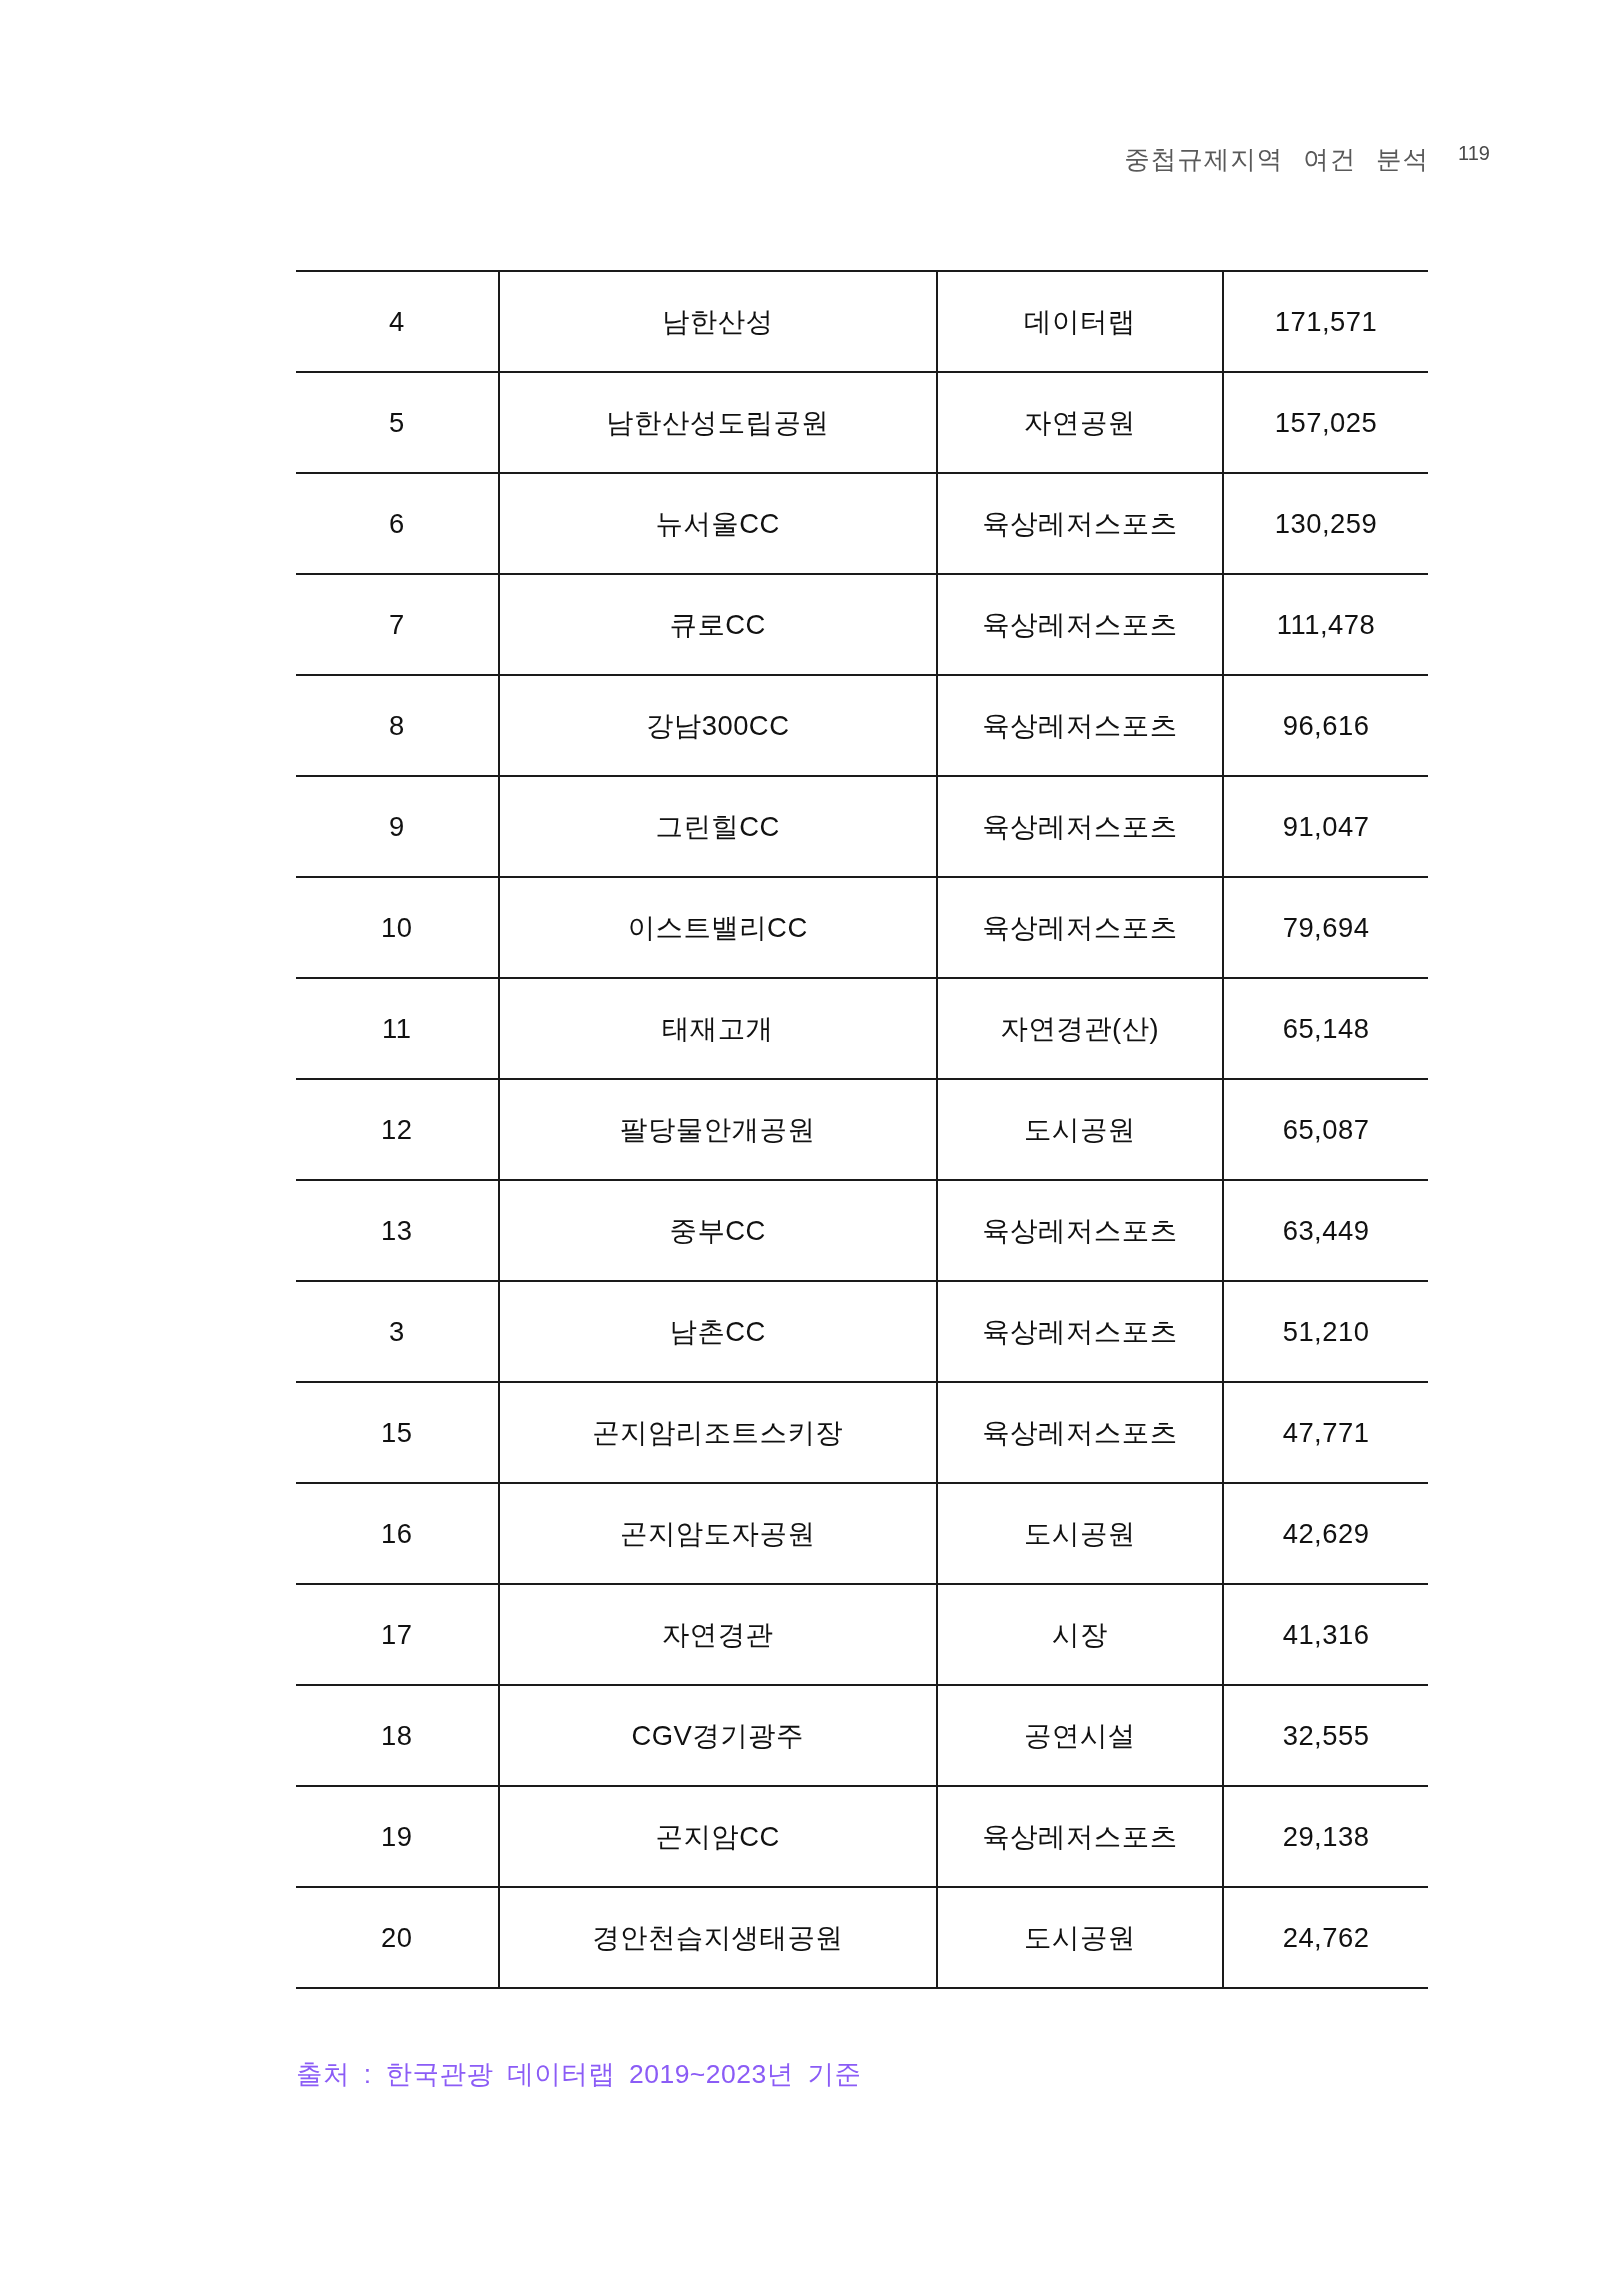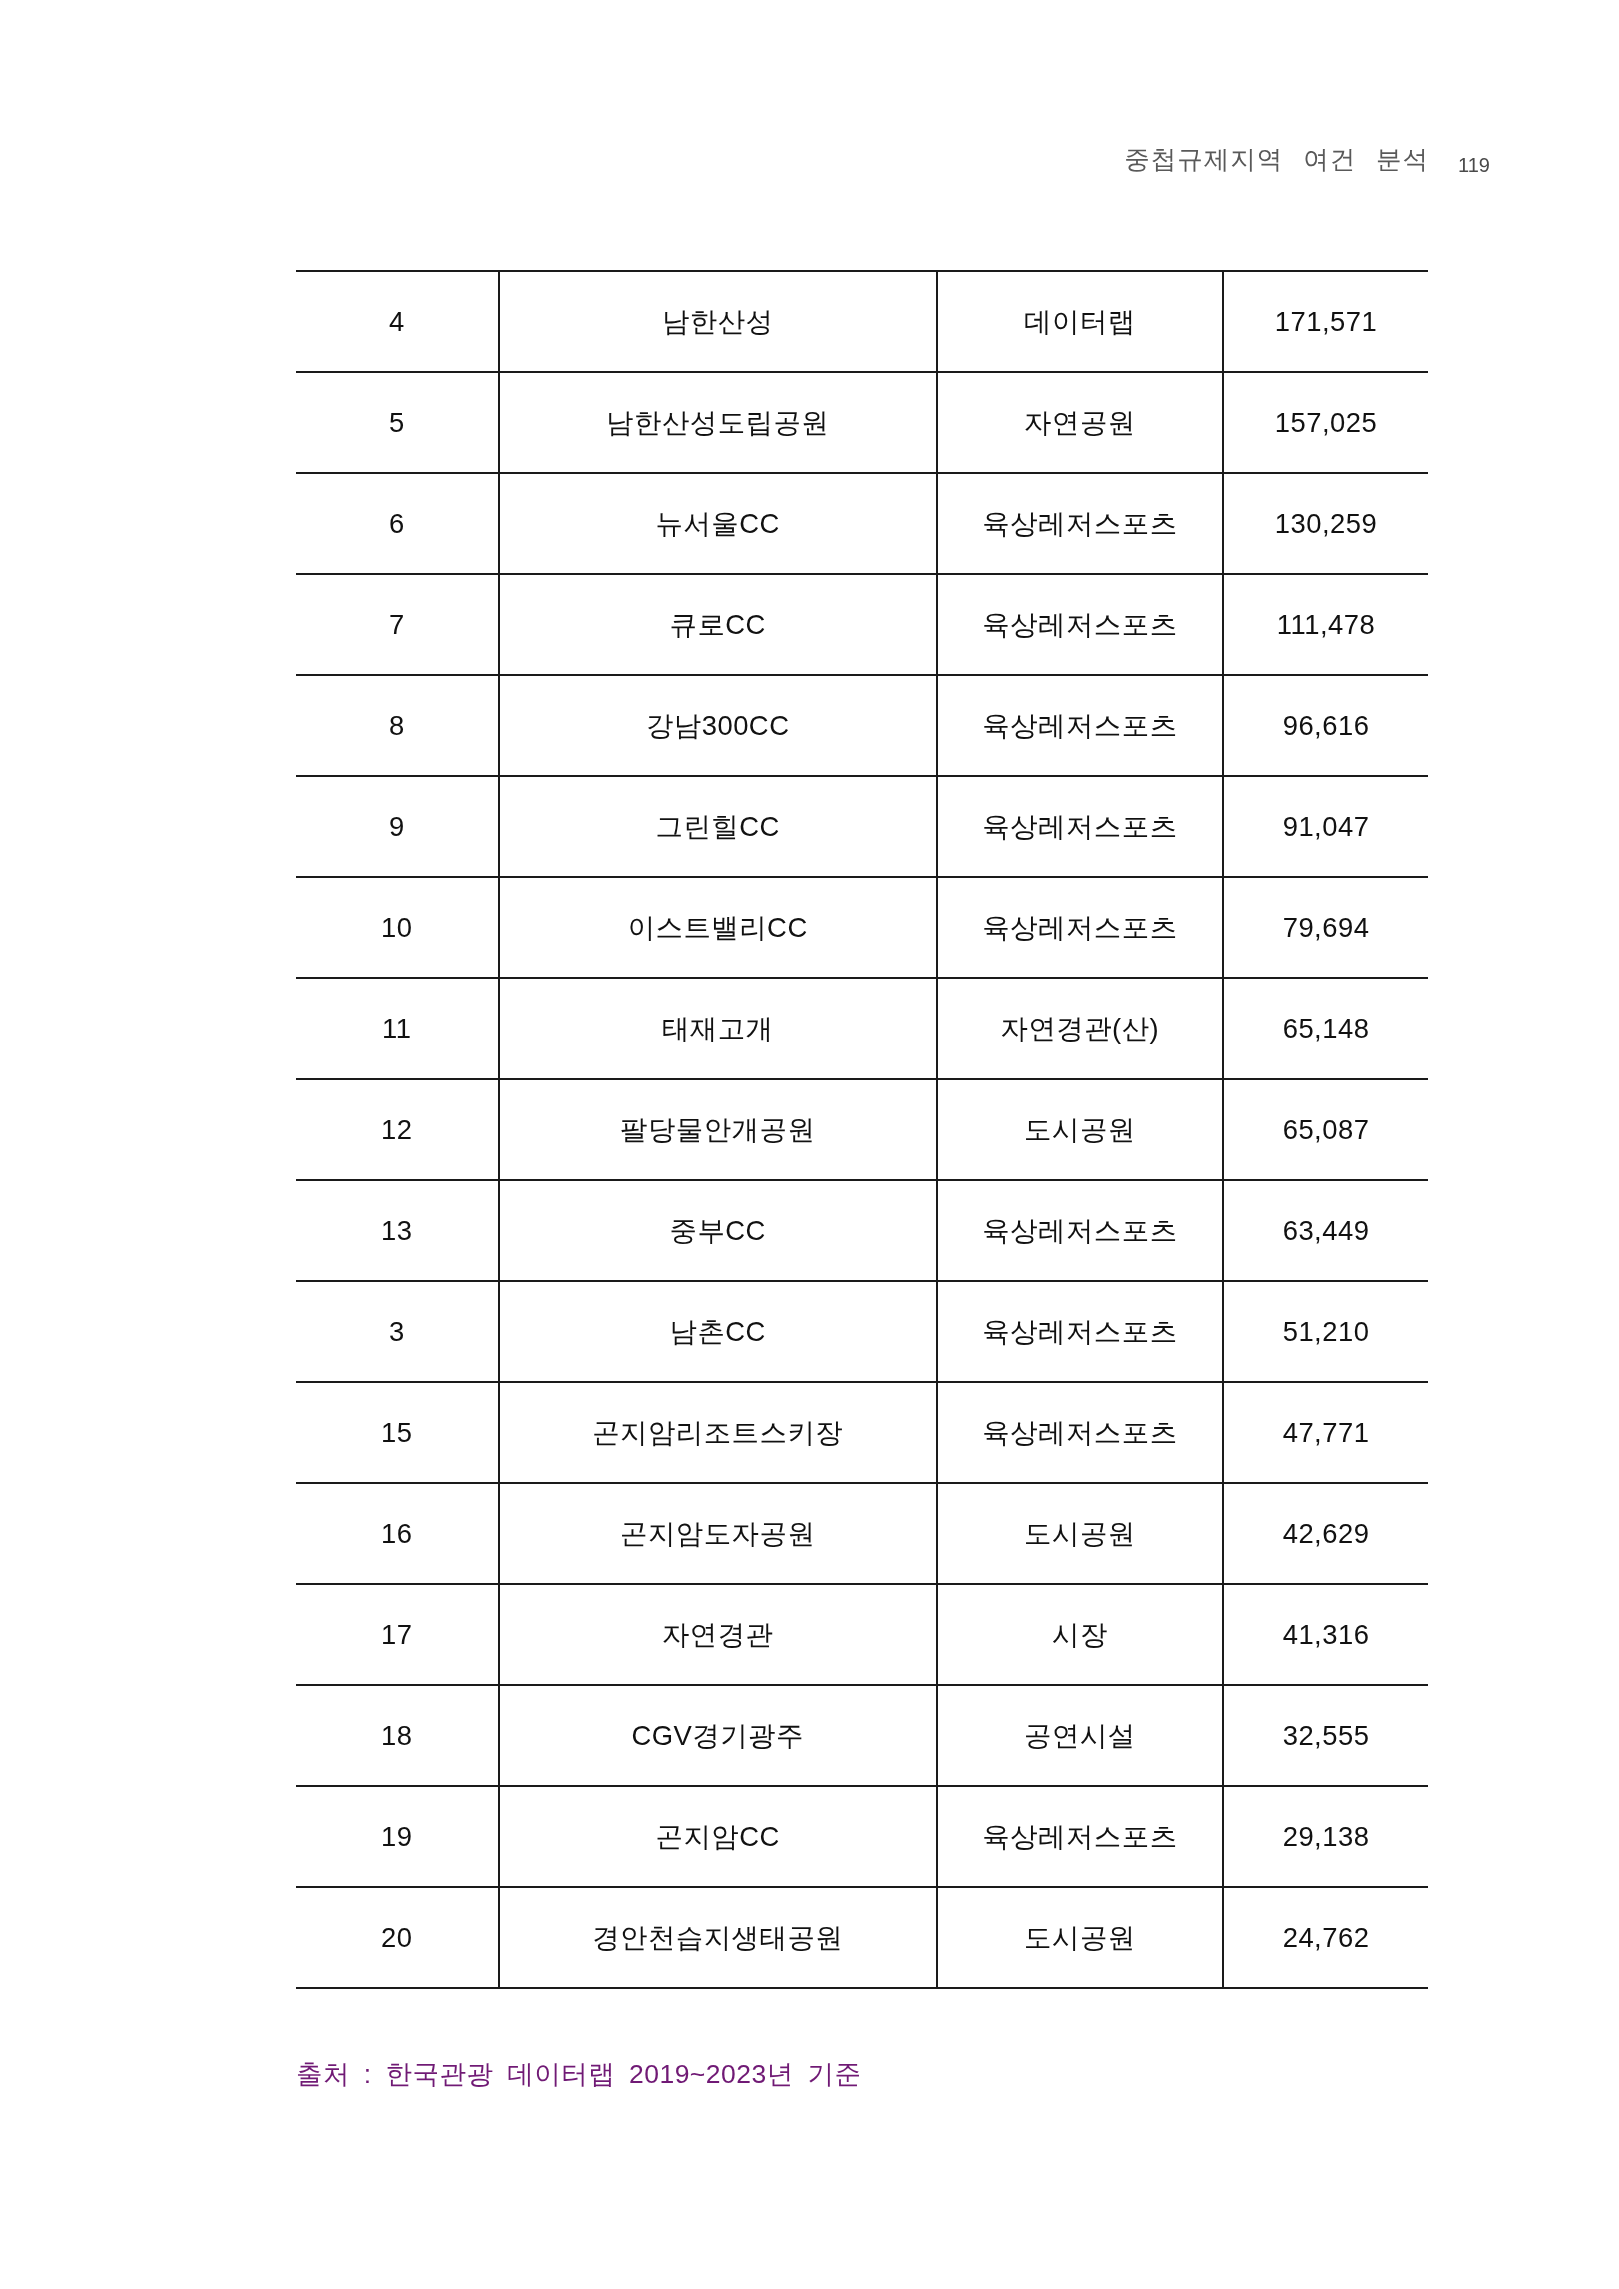--- a/index.html
+++ b/index.html
@@ -14,21 +14,21 @@
     height: 2290px;
     background: #ffffff;
     overflow: hidden;
   }
   
   .running-head {
     position: absolute;
     top: 142px;
     right: 129px;
     display: flex;
-    align-items: flex-end;
+    align-items: flex-start;
     white-space: nowrap;
   }
   .running-head .head-title {
     font-size: 25.5px;
     color: #595959;
     letter-spacing: 1px;
     word-spacing: 11.8px;
   }
   .running-head .page-number {
     font-size: 20px;
@@ -66,21 +66,21 @@
   }
   .rank-table td + td {
     border-left: 2px solid #1a1a1a;
   }
   
   .source-note {
     position: absolute;
     left: 296px;
     top: 2056px;
     font-size: 26.5px;
-    color: #701a75;
+    color: #8b5cf6;
     letter-spacing: 0.5px;
     word-spacing: 5.9px;
     white-space: nowrap;
   }
 </style>
 </head>
 <body>
 
 <div class="page">
 

